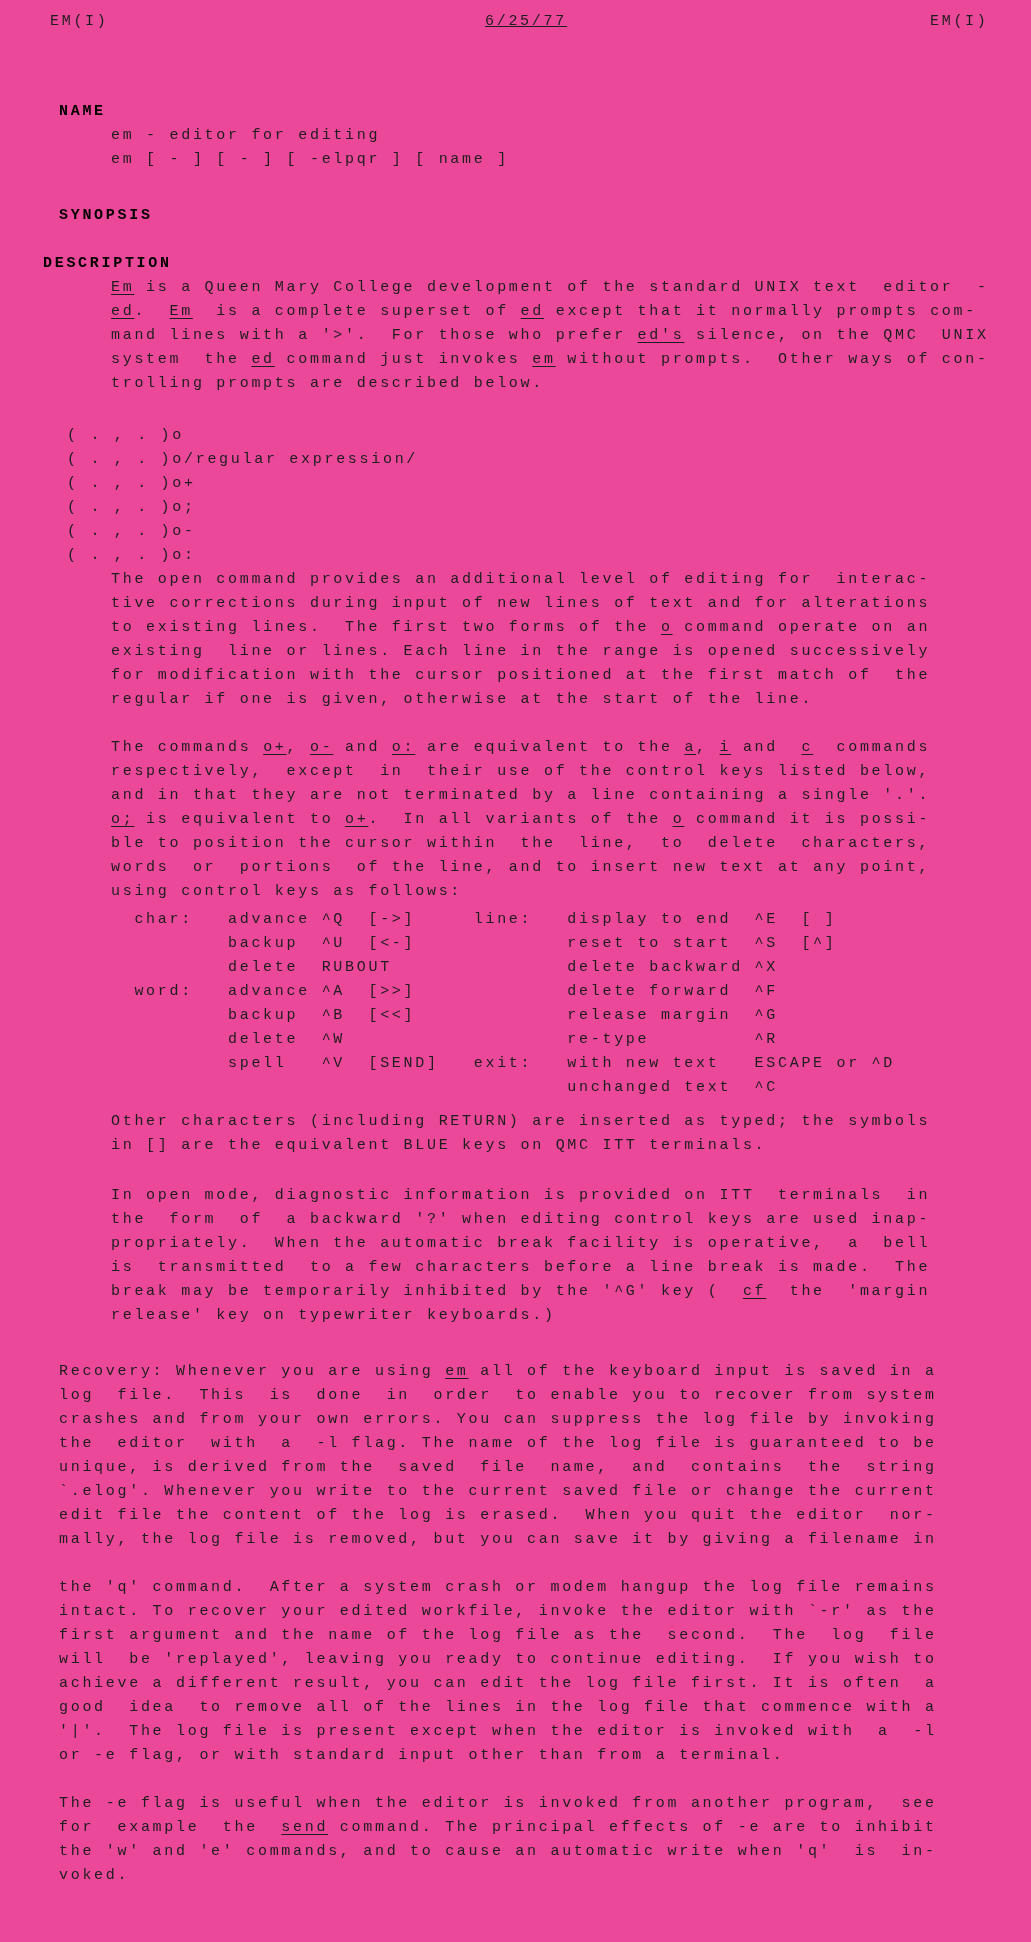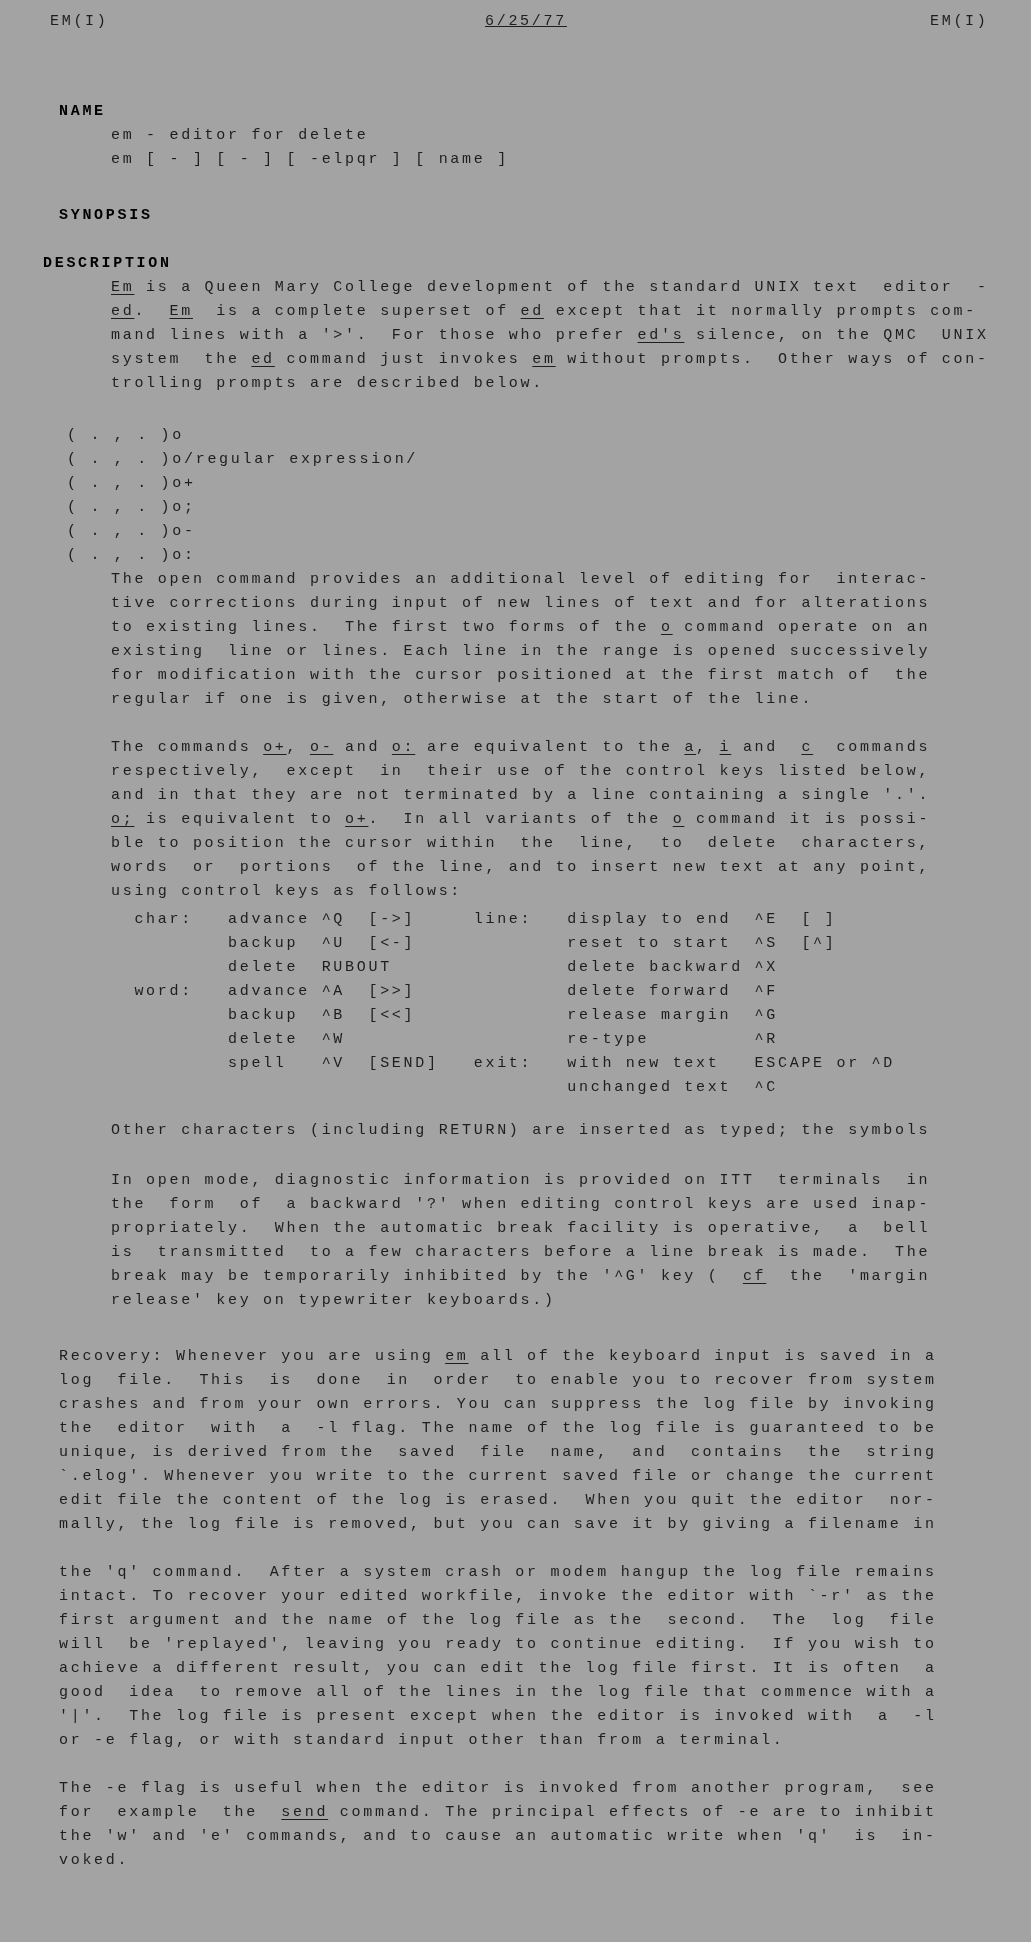--- a/index.html
+++ b/index.html
@@ -1,20 +1,20 @@
 <!DOCTYPE html>
 <html><head>
 <meta charset="utf-8">
 <style>
   html, body { margin: 0; padding: 0; background: #ffffff; }
   .page {
     position: relative;
     width: 1031px;
     height: 1942px;
-    background: #a3a3a3;
+    background: #ec4899;
     color: #1e1e1e;
     font-family: "Liberation Mono", "DejaVu Sans Mono", monospace;
     font-size: 15px;
     letter-spacing: 2.7px;
     line-height: 24px;
     overflow: hidden;
   }
   .hdr { position: absolute; top: 10px; left: 0; right: 0; height: 24px; }
   .hdr span { position: absolute; white-space: pre; }
   .hdr .h-left   { left: 50px; }
@@ -30,45 +30,45 @@
   .u { text-decoration: underline; text-underline-offset: 3px; }
 
   
   [data-name="name-heading"]        { margin-top: 100px; }
   [data-name="synopsis-heading"]    { margin-top: 32px; }
   [data-name="description-heading"] { margin-top: 24px; padding-left: 34px; }
   [data-name="open-command-forms"]  { margin-top: 28px; padding-left: 58px; }
   [data-name="open-paragraph"]      { margin-top: 0px; }
   [data-name="commands-paragraph"]  { margin-top: 24px; }
   [data-name="control-keys-table"]  { margin-top: 4px; }
-  [data-name="other-characters-paragraph"] { margin-top: 19px; }
+  [data-name="other-characters-paragraph"] { margin-top: 10px; }
   [data-name="open-mode-paragraph"] { margin-top: 26px; }
   [data-name="recovery-paragraph"]  { margin-top: 32px; }
   [data-name="q-command-paragraph"] { margin-top: 24px; }
   [data-name="e-flag-paragraph"]    { margin-top: 24px; }
 </style>
 </head>
 <body>
 
 <div class="page" data-name="man-page">
   <div class="hdr" data-name="page-header">
     <span class="h-left" data-name="header-left-title">EM(I)</span>
     <span class="h-center" data-name="header-date">6/25/77</span>
     <span class="h-right" data-name="header-right-title">EM(I)</span>
   </div>
   <div class="content" data-name="man-page-body">
       <div class="section heading lmargin" data-name="name-heading"><div class="line" data-name="text-line">NAME</div></div>
-      <div class="section indent" data-name="name-body"><div class="line" data-name="text-line">em - editor for delete</div></div>
+      <div class="section indent" data-name="name-body"><div class="line" data-name="text-line">em - editor for editing</div></div>
       <div class="section indent" data-name="synopsis-body"><div class="line" data-name="text-line">em [ - ] [ - ] [ -elpqr ] [ name ]</div></div>
       <div class="section heading lmargin" data-name="synopsis-heading"><div class="line" data-name="text-line">SYNOPSIS</div></div>
       <div class="section heading lmargin" data-name="description-heading"><div class="line" data-name="text-line">DESCRIPTION</div></div>
       <div class="section indent" data-name="description-intro-paragraph"><div class="line" data-name="text-line"><span class="u">Em</span> is a Queen Mary College development of the standard UNIX text  editor  -</div><div class="line" data-name="text-line"><span class="u">ed</span>.  <span class="u">Em</span>  is a complete superset of <span class="u">ed</span> except that it normally prompts com-</div><div class="line" data-name="text-line">mand lines with a '&gt;'.  For those who prefer <span class="u">ed's</span> silence, on the QMC  UNIX</div><div class="line" data-name="text-line">system  the <span class="u">ed</span> command just invokes <span class="u">em</span> without prompts.  Other ways of con-</div><div class="line" data-name="text-line">trolling prompts are described below.</div></div>
       <div class="section lmargin" data-name="open-command-forms"><div class="line" data-name="text-line">( . , . )o</div><div class="line" data-name="text-line">( . , . )o/regular expression/</div><div class="line" data-name="text-line">( . , . )o+</div><div class="line" data-name="text-line">( . , . )o;</div><div class="line" data-name="text-line">( . , . )o-</div><div class="line" data-name="text-line">( . , . )o:</div></div>
       <div class="section indent" data-name="open-paragraph"><div class="line" data-name="text-line">The open command provides an additional level of editing for  interac-</div><div class="line" data-name="text-line">tive corrections during input of new lines of text and for alterations</div><div class="line" data-name="text-line">to existing lines.  The first two forms of the <span class="u">o</span> command operate on an</div><div class="line" data-name="text-line">existing  line or lines. Each line in the range is opened successively</div><div class="line" data-name="text-line">for modification with the cursor positioned at the first match of  the</div><div class="line" data-name="text-line">regular if one is given, otherwise at the start of the line.</div></div>
       <div class="section indent" data-name="commands-paragraph"><div class="line" data-name="text-line">The commands <span class="u">o+</span>, <span class="u">o-</span> and <span class="u">o:</span> are equivalent to the <span class="u">a</span>, <span class="u">i</span> and  <span class="u">c</span>  commands</div><div class="line" data-name="text-line">respectively,  except  in  their use of the control keys listed below,</div><div class="line" data-name="text-line">and in that they are not terminated by a line containing a single '.'.</div><div class="line" data-name="text-line"><span class="u">o;</span> is equivalent to <span class="u">o+</span>.  In all variants of the <span class="u">o</span> command it is possi-</div><div class="line" data-name="text-line">ble to position the cursor within  the  line,  to  delete  characters,</div><div class="line" data-name="text-line">words  or  portions  of the line, and to insert new text at any point,</div><div class="line" data-name="text-line">using control keys as follows:</div></div>
       <div class="section indent" data-name="control-keys-table"><div class="line" data-name="text-line">  char:   advance ^Q  [-&gt;]     line:   display to end  ^E  [ ]</div><div class="line" data-name="text-line">          backup  ^U  [&lt;-]             reset to start  ^S  [^]</div><div class="line" data-name="text-line">          delete  RUBOUT               delete backward ^X</div><div class="line" data-name="text-line">  word:   advance ^A  [&gt;&gt;]             delete forward  ^F</div><div class="line" data-name="text-line">          backup  ^B  [&lt;&lt;]             release margin  ^G</div><div class="line" data-name="text-line">          delete  ^W                   re-type         ^R</div><div class="line" data-name="text-line">          spell   ^V  [SEND]   exit:   with new text   ESCAPE or ^D</div><div class="line" data-name="text-line">                                       unchanged text  ^C</div></div>
-      <div class="section indent" data-name="other-characters-paragraph"><div class="line" data-name="text-line">Other characters (including RETURN) are inserted as typed; the symbols</div></div>
+      <div class="section indent" data-name="other-characters-paragraph"><div class="line" data-name="text-line">Other characters (including RETURN) are inserted as typed; the symbols</div><div class="line" data-name="text-line">in [] are the equivalent BLUE keys on QMC ITT terminals.</div></div>
       <div class="section indent" data-name="open-mode-paragraph"><div class="line" data-name="text-line">In open mode, diagnostic information is provided on ITT  terminals  in</div><div class="line" data-name="text-line">the  form  of  a backward '?' when editing control keys are used inap-</div><div class="line" data-name="text-line">propriately.  When the automatic break facility is operative,  a  bell</div><div class="line" data-name="text-line">is  transmitted  to a few characters before a line break is made.  The</div><div class="line" data-name="text-line">break may be temporarily inhibited by the '^G' key (  <span class="u">cf</span>  the  'margin</div><div class="line" data-name="text-line">release' key on typewriter keyboards.)</div></div>
       <div class="section lmargin" data-name="recovery-paragraph"><div class="line" data-name="text-line">Recovery: Whenever you are using <span class="u">em</span> all of the keyboard input is saved in a</div><div class="line" data-name="text-line">log  file.  This  is  done  in  order  to enable you to recover from system</div><div class="line" data-name="text-line">crashes and from your own errors. You can suppress the log file by invoking</div><div class="line" data-name="text-line">the  editor  with  a  -l flag. The name of the log file is guaranteed to be</div><div class="line" data-name="text-line">unique, is derived from the  saved  file  name,  and  contains  the  string</div><div class="line" data-name="text-line">`.elog'. Whenever you write to the current saved file or change the current</div><div class="line" data-name="text-line">edit file the content of the log is erased.  When you quit the editor  nor-</div><div class="line" data-name="text-line">mally, the log file is removed, but you can save it by giving a filename in</div></div>
       <div class="section lmargin" data-name="q-command-paragraph"><div class="line" data-name="text-line">the 'q' command.  After a system crash or modem hangup the log file remains</div><div class="line" data-name="text-line">intact. To recover your edited workfile, invoke the editor with `-r' as the</div><div class="line" data-name="text-line">first argument and the name of the log file as the  second.  The  log  file</div><div class="line" data-name="text-line">will  be 'replayed', leaving you ready to continue editing.  If you wish to</div><div class="line" data-name="text-line">achieve a different result, you can edit the log file first. It is often  a</div><div class="line" data-name="text-line">good  idea  to remove all of the lines in the log file that commence with a</div><div class="line" data-name="text-line">'|'.  The log file is present except when the editor is invoked with  a  -l</div><div class="line" data-name="text-line">or -e flag, or with standard input other than from a terminal.</div></div>
       <div class="section lmargin" data-name="e-flag-paragraph"><div class="line" data-name="text-line">The -e flag is useful when the editor is invoked from another program,  see</div><div class="line" data-name="text-line">for  example  the  <span class="u">send</span> command. The principal effects of -e are to inhibit</div><div class="line" data-name="text-line">the 'w' and 'e' commands, and to cause an automatic write when 'q'  is  in-</div><div class="line" data-name="text-line">voked.</div></div>
     </div>
 </div>
 
 </body></html>

